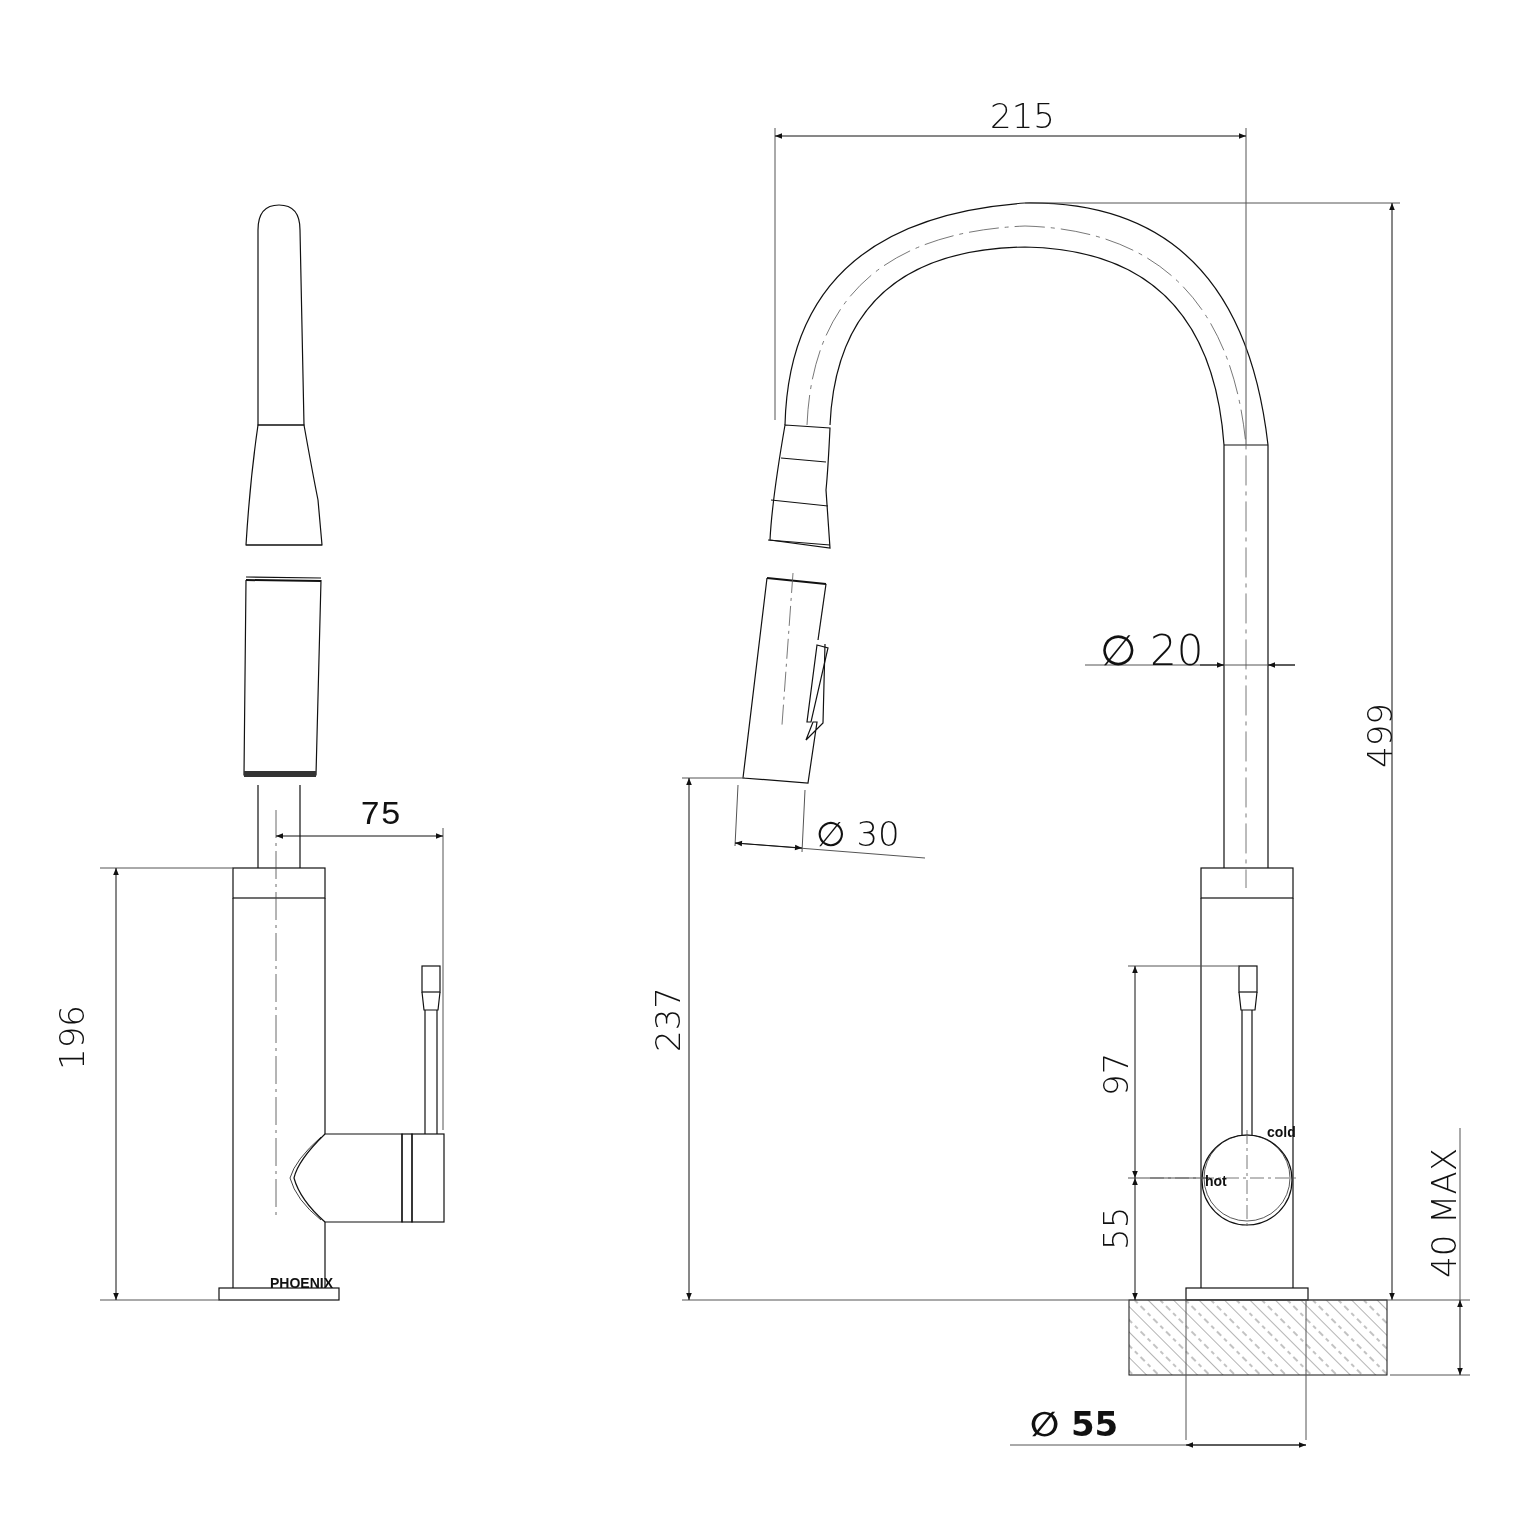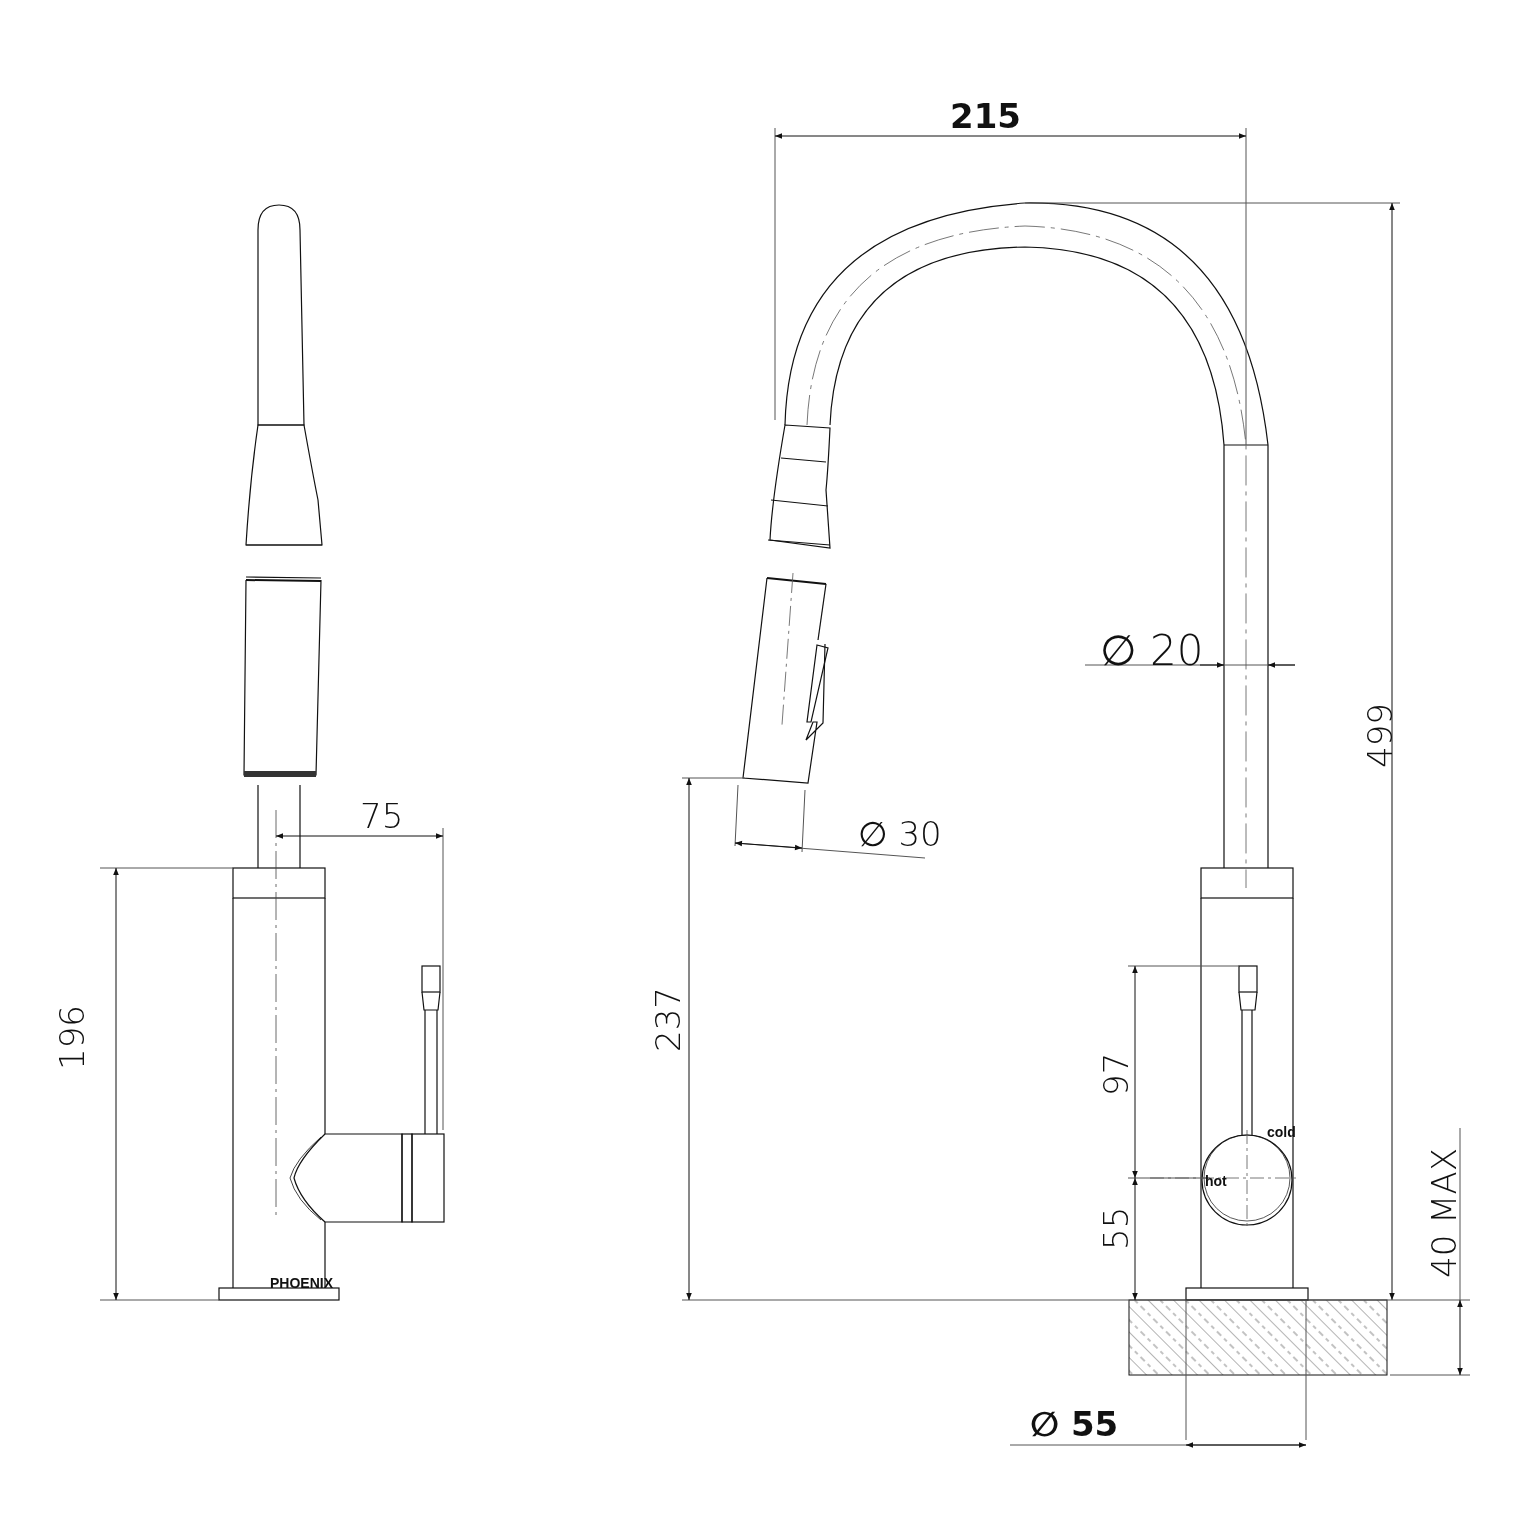--- a/index.html
+++ b/index.html
@@ -139,28 +139,28 @@
 
     <line x1="1390" y1="1375" x2="1470" y2="1375"></line>
     <line x1="1460" y1="1300" x2="1460" y2="1375" stroke="#111" marker-start="url(#arr)" marker-end="url(#arr)"></line>
     <line x1="1460" y1="1128" x2="1460" y2="1300"></line>
 
     <line x1="1010" y1="1445" x2="1306" y2="1445"></line>
     <line x1="1186" y1="1445" x2="1306" y2="1445" stroke="#111" marker-start="url(#arr)" marker-end="url(#arr)"></line>
   </g>
 </svg>
 
-<span class="lbl" style="left:360px;top:796px;font-size:34px;">75</span>
+<span class="lbl" style="left:360px;top:796px;font-size:34px;font-family:Liberation Mono, monospace;">75</span>
 <span class="lbl" style="left:52px;top:1020px;font-size:34px;transform:rotate(-90deg);transform-origin:left top;top:1070px;">196</span>
 <span class="small" style="left:270px;top:1275px;">PHOENIX</span>
 
-<span class="lbl" style="left:950px;top:96px;font-size:34px;font-weight:bold;">215</span>
+<span class="lbl" style="left:990px;top:96px;font-size:34px;">215</span>
 <span class="lbl" style="left:1360px;top:768px;font-size:34px;transform:rotate(-90deg);transform-origin:left top;">499</span>
 <span class="lbl" style="left:648px;top:1052px;font-size:34px;transform:rotate(-90deg);transform-origin:left top;">237</span>
 <span class="lbl" style="left:1100px;top:626px;font-size:42px;">∅ 20</span>
-<span class="lbl" style="left:858px;top:814px;font-size:34px;">∅ 30</span>
+<span class="lbl" style="left:816px;top:814px;font-size:34px;">∅ 30</span>
 <span class="lbl" style="left:1096px;top:1096px;font-size:34px;transform:rotate(-90deg);transform-origin:left top;">97</span>
 <span class="lbl" style="left:1096px;top:1250px;font-size:34px;transform:rotate(-90deg);transform-origin:left top;">55</span>
 <span class="lbl" style="left:1424px;top:1278px;font-size:34px;transform:rotate(-90deg);transform-origin:left top;">40 MAX</span>
 <span class="lbl" style="left:1030px;top:1404px;font-size:34px;font-weight:bold;">∅ 55</span>
 <span class="small" style="left:1205px;top:1173px;">hot</span>
 <span class="small" style="left:1267px;top:1124px;">cold</span>
 </div>
 
 </body></html>

